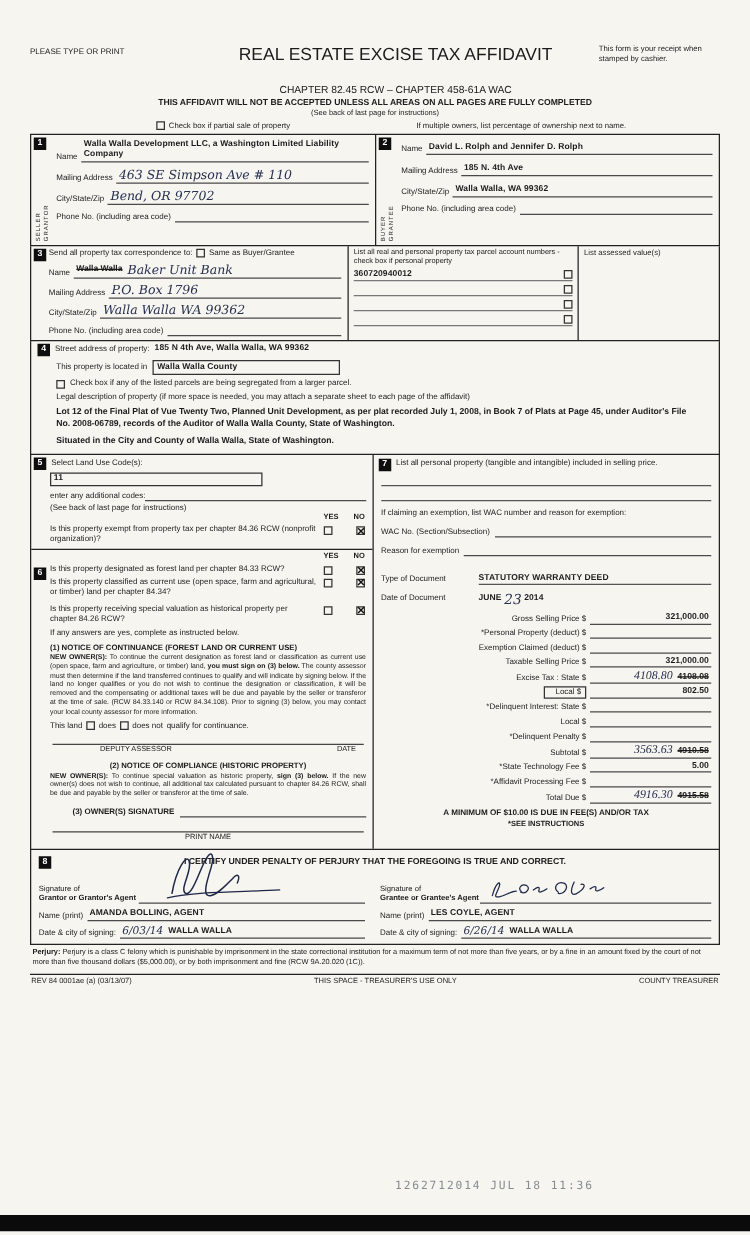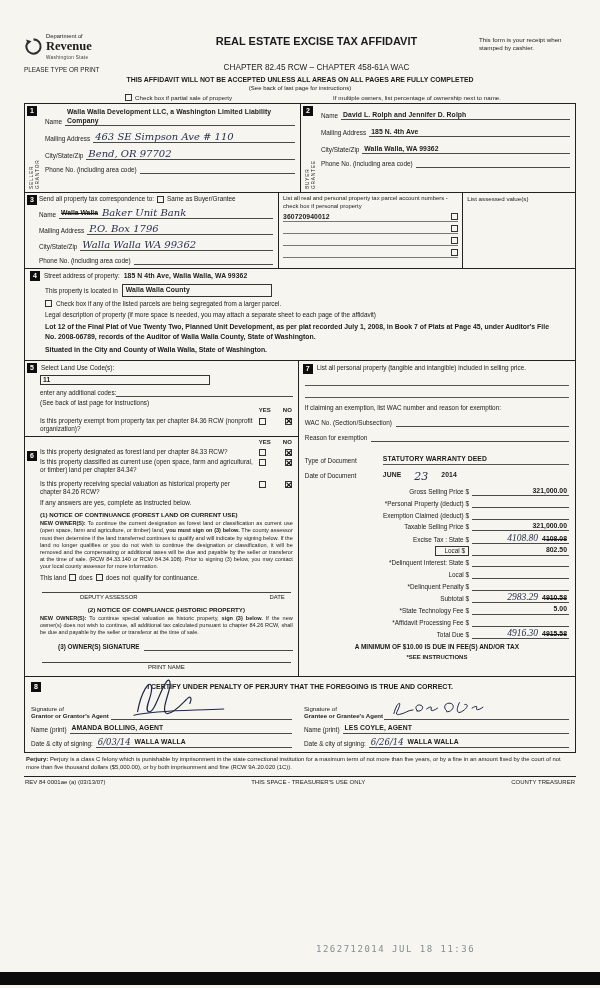--- a/index.html
+++ b/index.html
@@ -20,21 +20,21 @@
 
 .hdr{display:flex;align-items:flex-start}
 .logo{width:130px;flex:none}
 .logo-row{display:flex;align-items:center;gap:3px}
 .logo-icon{width:19px;height:19px;flex:none}
 .dept{font-size:5.8px}
 .rev{font-size:12.5px;font-weight:bold;font-family:"Liberation Serif",serif;margin-top:-1px}
 .wa{font-size:4.6px;letter-spacing:.4px;color:#333}
 .type-print{font-size:6.4px;margin-top:5px}
 .title-wrap{flex:1;text-align:center;padding-top:2px}
-.title{font-size:11px;font-weight:bold}
+.title{font-size:14px;font-weight:normal}
 .subtitle{font-size:8.2px;margin-top:14px}
 .receipt{width:97px;flex:none;font-size:6.2px;padding-top:3px;line-height:1.3}
 .warning{text-align:center;font-weight:bold;font-size:6.9px;margin-top:2px}
 .seeback{text-align:center;font-size:6px;margin:1px 0}
 .splitline{display:flex;margin:1px 0 2px;font-size:6.2px}
 .splitline .l{width:56%;display:flex;gap:3px;justify-content:center;align-items:center}
 .splitline .r{width:44%}
 
 .parties{display:flex;border:1px solid #222}
 .party{width:50%;position:relative;padding:2px 5px 3px 20px;min-height:88px;display:flex;flex-direction:column}
@@ -89,21 +89,21 @@
 .printname{text-align:center;font-size:6px;margin-top:1px}
 
 .s7r1{display:flex;gap:4px;margin-left:-2px}
 .s7lab{flex:1}
 .bl{border-bottom:1px solid #555;height:12px}
 .s7ex{margin-top:6px}
 .frow7{display:flex;align-items:flex-end;margin-top:4px;min-height:11px}
 .frow7 .flabel{padding-right:4px}
 .docrow{display:flex;align-items:flex-end;margin-top:4px;min-height:11px}
 .dlab{flex:none;width:78px}
-.dval{flex:1;display:flex;align-items:flex-end;gap:13px}
+.dval{flex:1;display:flex;align-items:flex-end;gap:2px}
 .und{border-bottom:1px solid #555;flex:1}
 .d23{position:relative;top:2px;font-size:11px}
 .mrows{margin-top:5px}
 .mrow{display:flex;align-items:flex-end;min-height:11.6px}
 .mlabel{flex:1;text-align:right;padding-right:3px;white-space:nowrap}
 .mlabel .boxed{border:1px solid #333;padding:0 3px 0 8px;display:inline-block}
 .mline{width:97px;flex:none;border-bottom:1px solid #4a4a4a;display:flex;justify-content:flex-end;align-items:flex-end;gap:4px;padding:0 2px;min-height:9px}
 .mval{font-weight:bold;font-size:6.9px}
 .mhand{font-family:Liberation Serif, serif;font-style:italic;color:#27304f;font-size:9.5px;position:relative;top:1.5px;white-space:nowrap}
 .mstruck{font-weight:bold;font-size:6.9px;text-decoration:line-through}
@@ -128,31 +128,20 @@
 .scanbar{position:absolute;left:0;right:0;bottom:3px;height:13px;background:#0b0b0b}
 </style>
 </head>
 <body>
 
 <div class="page">
 <div class="form">
 
   <div class="hdr">
     <div class="logo">
-      <div class="logo-row">
-        <svg class="logo-icon" viewBox="0 0 24 24">
-          <path d="M12,3 A9,9 0 1,1 4.4,7.2" fill="none" stroke="#2e2e2e" stroke-width="2.6"></path>
-          <path d="M2.6,3.2 L4.8,9.6 L9.6,5.4 Z" fill="#2e2e2e"></path>
-        </svg>
-        <div class="logo-text">
-          <div class="dept">Department of</div>
-          <div class="rev">Revenue</div>
-          <div class="wa">Washington State</div>
-        </div>
-      </div>
       <div class="type-print">PLEASE TYPE OR PRINT</div>
     </div>
     <div class="title-wrap">
       <div class="title">REAL ESTATE EXCISE TAX AFFIDAVIT</div>
       <div class="subtitle">CHAPTER 82.45 RCW – CHAPTER 458-61A WAC</div>
     </div>
     <div class="receipt">This form is your receipt when stamped by cashier.</div>
   </div>
   <div class="warning">THIS AFFIDAVIT WILL NOT BE ACCEPTED UNLESS ALL AREAS ON ALL PAGES ARE FULLY COMPLETED</div>
   <div class="seeback">(See back of last page for instructions)</div>
@@ -478,21 +467,21 @@
         </div>
         <div class="mrow">
           <span class="mlabel">*Delinquent Penalty  $</span>
           <span class="mline">
                 <span class="mval"></span>
               </span>
         </div>
         <div class="mrow">
           <span class="mlabel">Subtotal  $</span>
           <span class="mline">
-            <span class="mhand">2983.29</span>
+            <span class="mhand">3563.63</span>
             <span class="mstruck">4910.58</span>
           </span>
         </div>
         <div class="mrow">
           <span class="mlabel">*State Technology Fee  $</span>
           <span class="mline">
                 <span class="mval">5.00</span>
               </span>
         </div>
         <div class="mrow">

